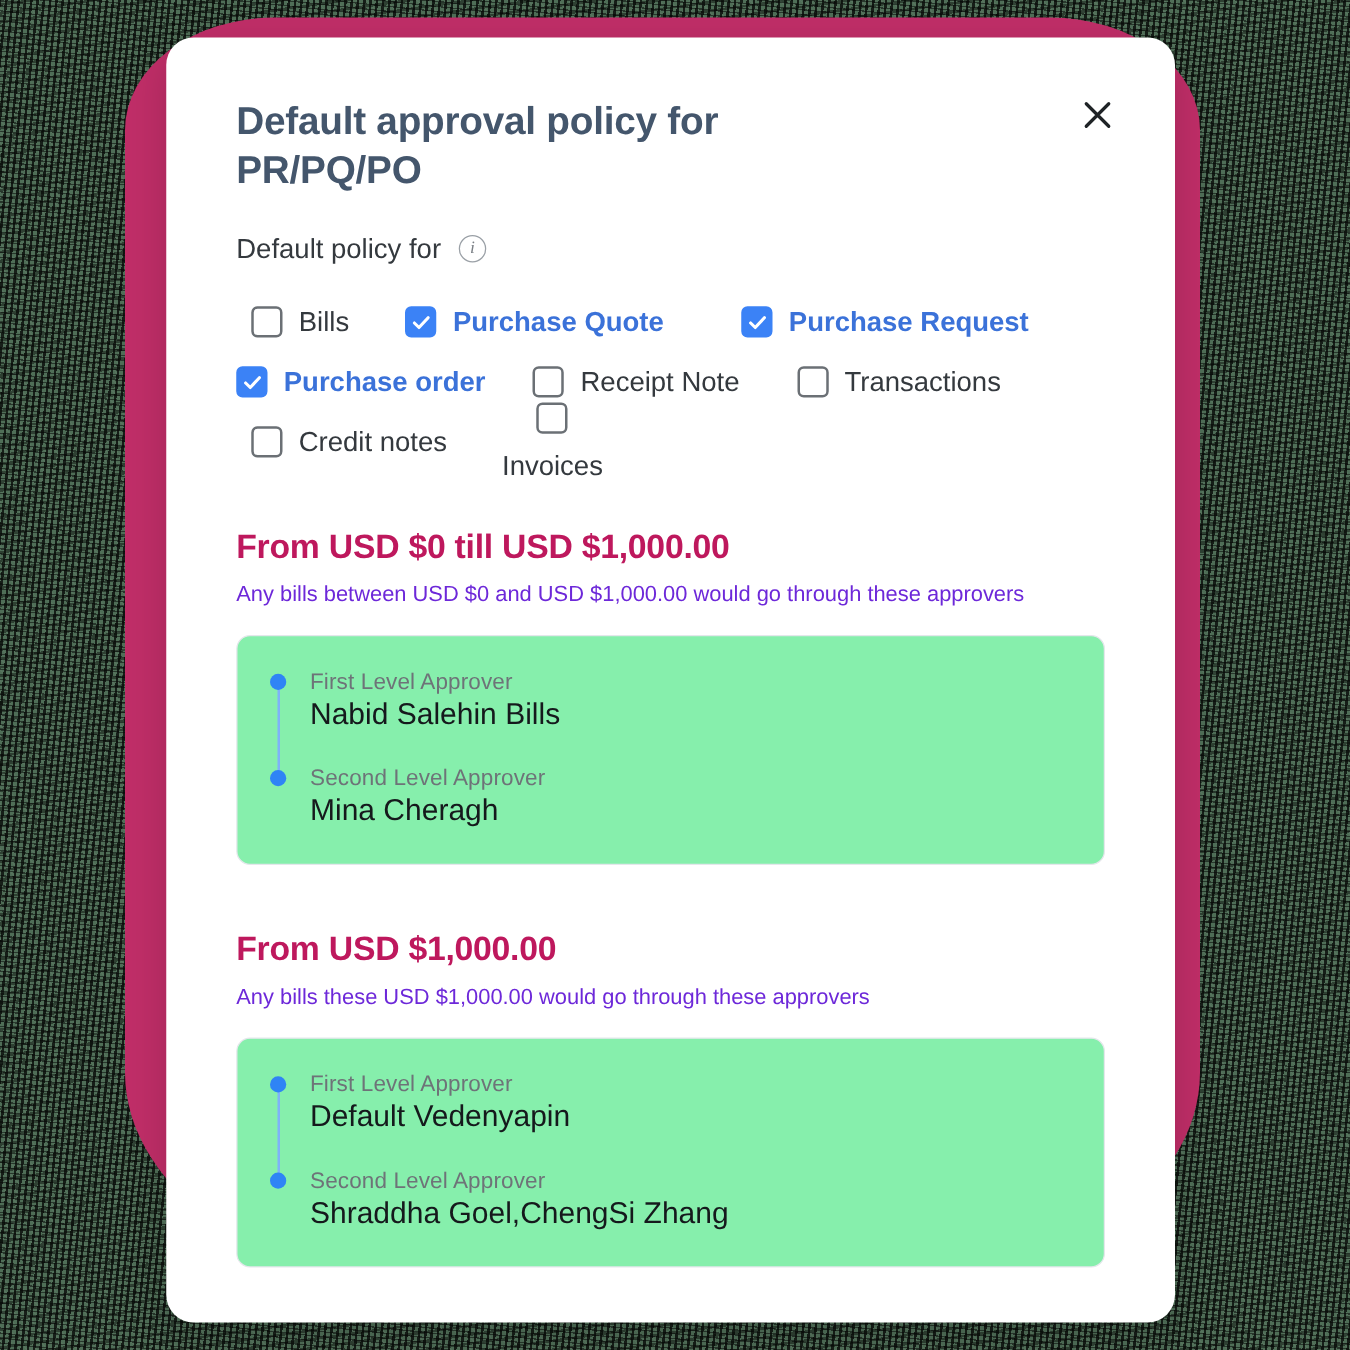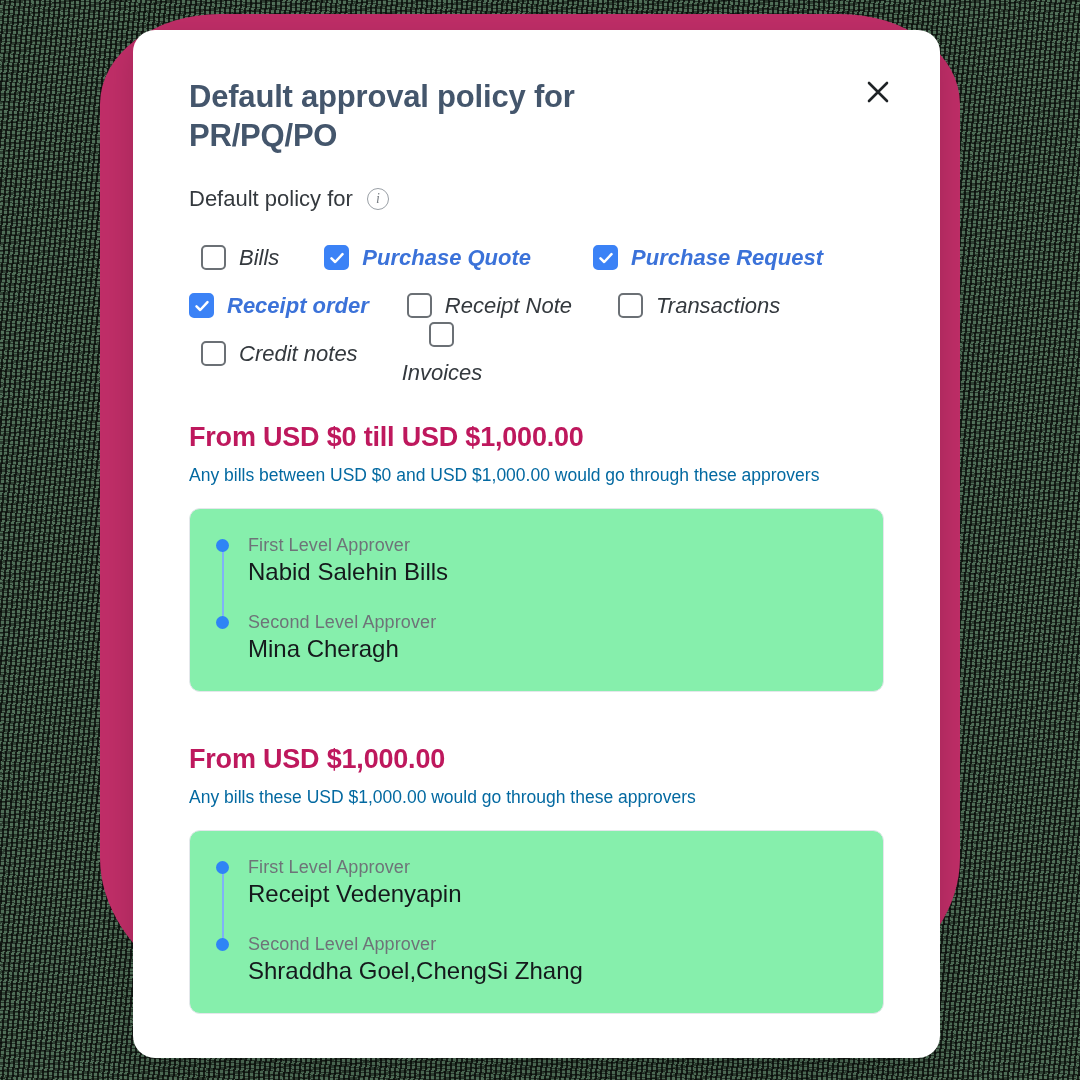--- a/index.html
+++ b/index.html
@@ -113,21 +113,21 @@
     font-size: 14px;
     font-style: italic;
     font-family: "Liberation Serif", serif;
     color: #7a7f85;
     line-height: 1;
     cursor: pointer;
     flex: none;
   }
 
   
-  .cb-rows { margin-top: 22px; font-style: italic; }
+  .cb-rows { margin-top: 22px; }
   .cb-row {
     display: flex;
     align-items: center;
     height: 48px;
   }
   .cb-item {
     display: flex;
     align-items: center;
     gap: 13px;
     cursor: pointer;
@@ -151,21 +151,21 @@
   .range-sec.second { margin-top: 52px; }
   .range-title {
     font-size: 27px;
     font-weight: bold;
     color: #be185d;
     letter-spacing: -0.2px;
   }
   .range-desc {
     margin-top: 12px;
     font-size: 17.5px;
-    color: #0369a1;
+    color: #6d28d9;
   }
 
   
   .approver-card {
     margin-top: 22px;
     border: 1.5px solid #e4e7eb;
     border-radius: 11px;
     background: #86efac;
     padding: 26px 26px 28px 26px;
     position: relative;
@@ -257,21 +257,21 @@
             <span class="cb-label">Purchase Request</span>
           </div>
         </div>
         <div class="cb-row" style="padding-left: 0px;">
           <div class="cb-item checked">
             <span class="cb-box on">
               <svg width="16" height="16" viewBox="0 0 16 16" aria-hidden="true">
                 <path d="M2.5 8.4 L6.2 12 L13.5 4.2" fill="none" stroke="#ffffff" stroke-width="2.5" stroke-linecap="round" stroke-linejoin="round"></path>
               </svg>
             </span>
-            <span class="cb-label">Receipt order</span>
+            <span class="cb-label">Purchase order</span>
           </div>
           <div class="cb-item" style="margin-left: 38px;">
             <span class="cb-box off"></span>
             <span class="cb-label">Receipt Note</span>
           </div>
           <div class="cb-item" style="margin-left: 46px;">
             <span class="cb-box off"></span>
             <span class="cb-label">Transactions</span>
           </div>
         </div>
@@ -308,21 +308,21 @@
           </div>
         </div>
         <div class="range-sec second">
           <div class="range-title">From USD $1,000.00</div>
           <div class="range-desc">Any bills these USD $1,000.00 would go through these approvers</div>
           <div class="approver-card">
             <div class="timeline">
               <div class="tl-node">
                 <span class="dot"></span>
                 <div class="tl-level">First Level Approver</div>
-                <div class="tl-name">Receipt Vedenyapin</div>
+                <div class="tl-name">Default Vedenyapin</div>
               </div>
               <div class="tl-node">
                 <span class="dot"></span>
                 <div class="tl-level">Second Level Approver</div>
                 <div class="tl-name">Shraddha Goel,ChengSi Zhang</div>
               </div>
             </div>
           </div>
         </div>
       </div>

